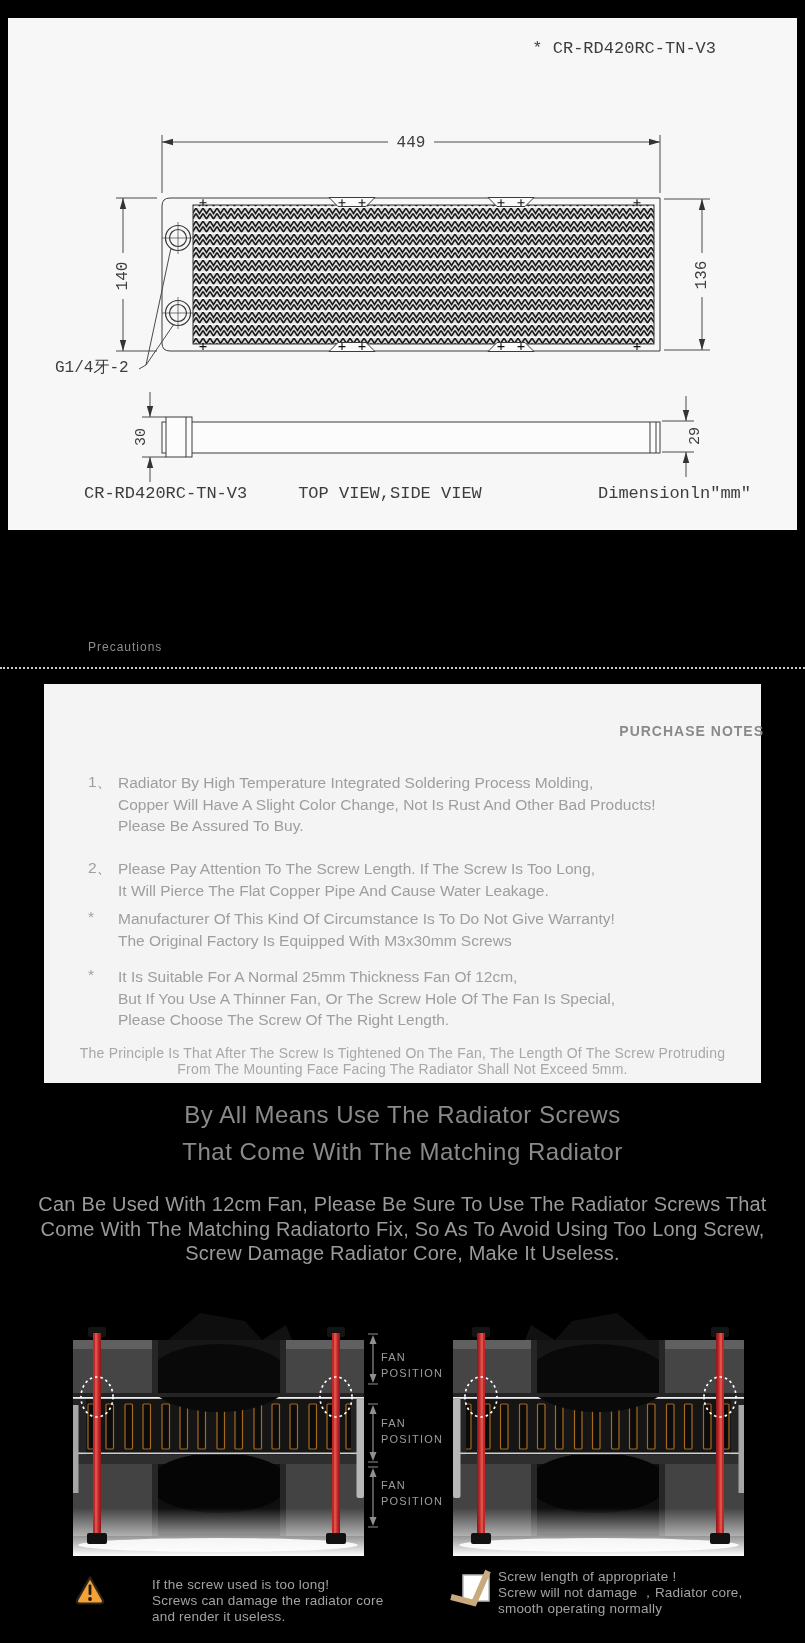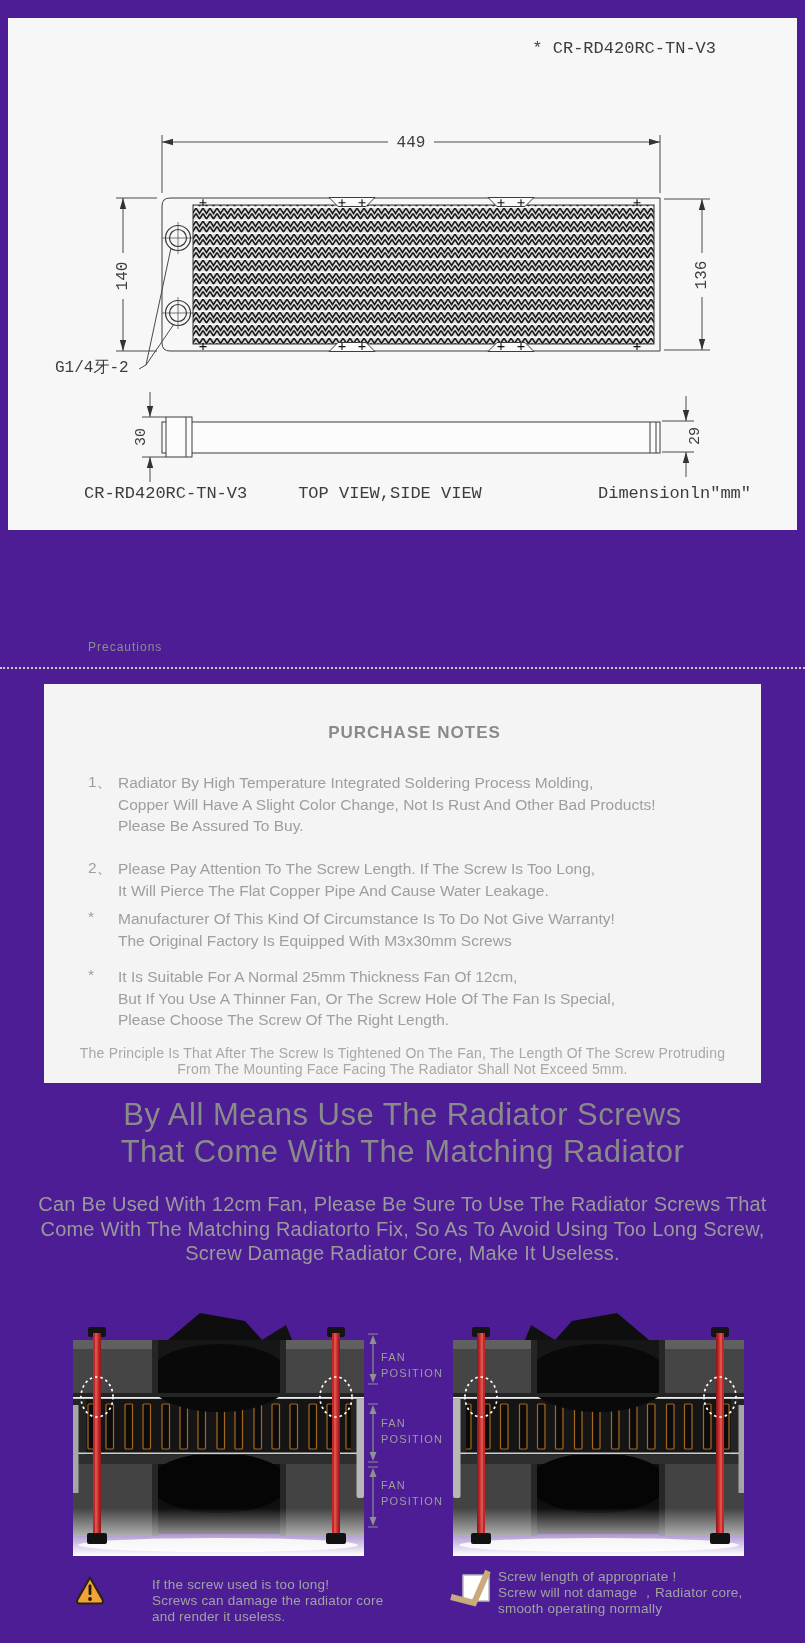--- a/index.html
+++ b/index.html
@@ -1,38 +1,38 @@
 <!DOCTYPE html>
 <html><head>
 <meta charset="utf-8">
 <style>
   html,body{margin:0;padding:0;background:#fff;}
-  #page{position:relative;width:805px;height:1643px;background:#4c1d95;overflow:hidden;
+  #page{position:relative;width:805px;height:1643px;background:#000000;overflow:hidden;
         font-family:"Liberation Sans",sans-serif;}
   .abs{position:absolute;}
   
   #draw-panel{left:8px;top:18px;width:789px;height:512px;background:#f7f7f7;}
   .cadtext{font-family:"Liberation Mono",monospace;fill:#3d3d3d;}
   .cadline{stroke:#3c3c3c;stroke-width:1;fill:none;}
   .dimline{stroke:#4a4a4a;stroke-width:1;fill:none;}
   .dimarrow{fill:#333;}
   
   #precautions-title{left:88px;top:640px;font-size:12px;color:#8d8d8d;letter-spacing:1px;}
   #dotted-rule{left:0;top:667px;width:805px;height:0;border-top:2px dotted #c9c9c9;}
   
   #notes-box{left:44px;top:684px;width:717px;height:399px;background:#f4f4f4;}
-  #notes-title{left:12px;top:39px;width:717px;text-align:center;font-size:17px;font-weight:bold;
+  #notes-title{left:3px;top:39px;width:717px;text-align:right;font-size:14px;font-weight:bold;
                color:#8a8a8a;letter-spacing:1px;}
   .pn-item{position:absolute;left:0;width:717px;}
   .pn-marker{position:absolute;left:44px;top:0;font-size:15.5px;color:#9e9e9e;}
   .pn-lines{position:absolute;left:74px;top:0;font-size:15.5px;color:#9e9e9e;line-height:21.5px;width:620px;}
   .pn-fine{position:absolute;left:0;top:361px;width:717px;text-align:center;font-size:14px;
            color:#a8a8a8;line-height:16px;letter-spacing:.2px;}
   
-  #headline{left:0;top:1096px;width:805px;text-align:center;font-size:31px;color:#8a8a8a;
+  #headline{left:0;top:1096px;width:805px;text-align:center;font-size:24px;color:#8a8a8a;
             line-height:37px;letter-spacing:.5px;}
   #intro-par{left:0;top:1192px;width:805px;text-align:center;font-size:20px;color:#9a9a9a;
              line-height:24.5px;letter-spacing:.2px;}
   
   .fan-label{position:absolute;width:82px;font-size:11px;line-height:15.5px;color:#9c9c9c;
              letter-spacing:1.2px;}
   .fan-arrow{position:absolute;left:367px;width:12px;}
   
   .foot-text{position:absolute;font-size:13.5px;line-height:15.8px;color:#a2a2a2;letter-spacing:.2px;}
 </style>

